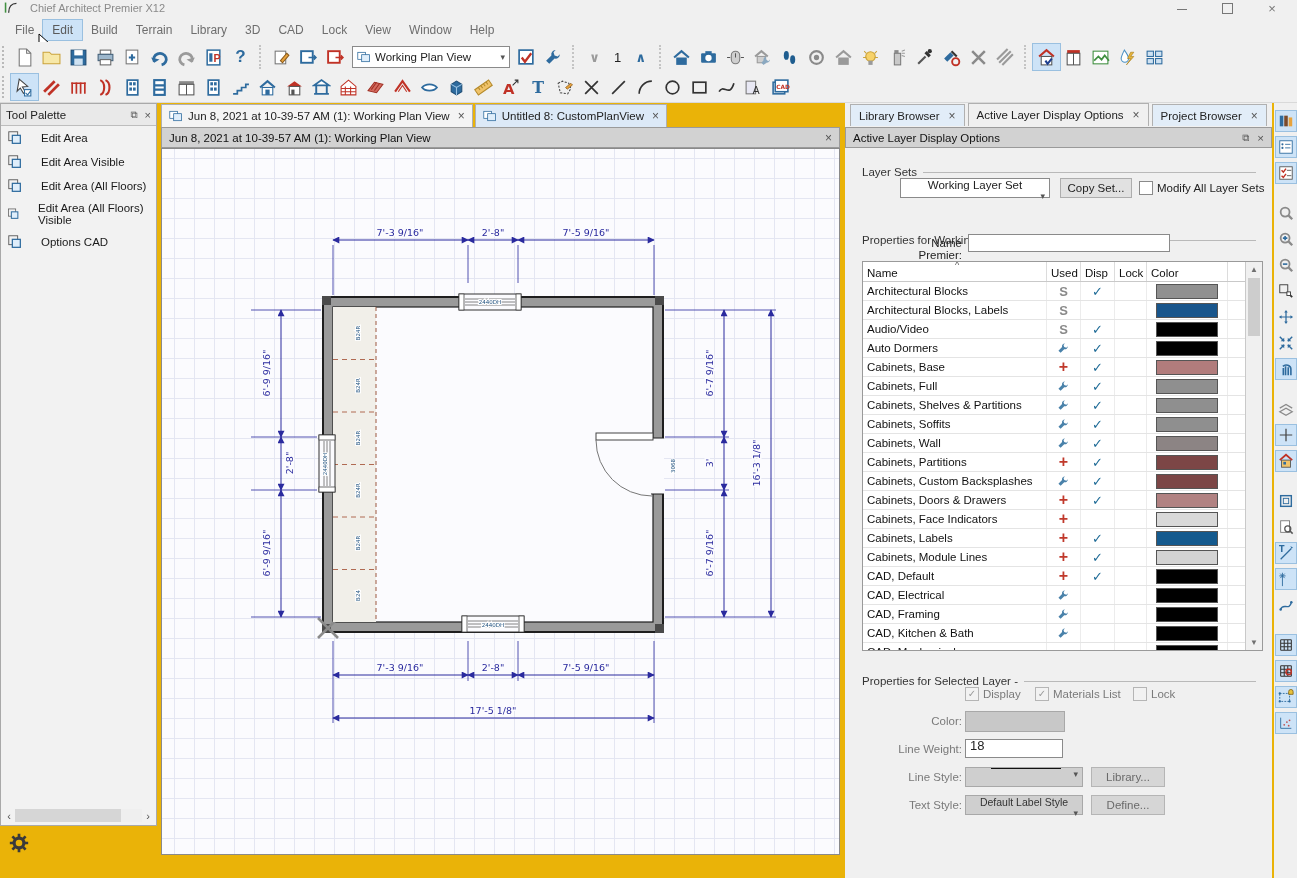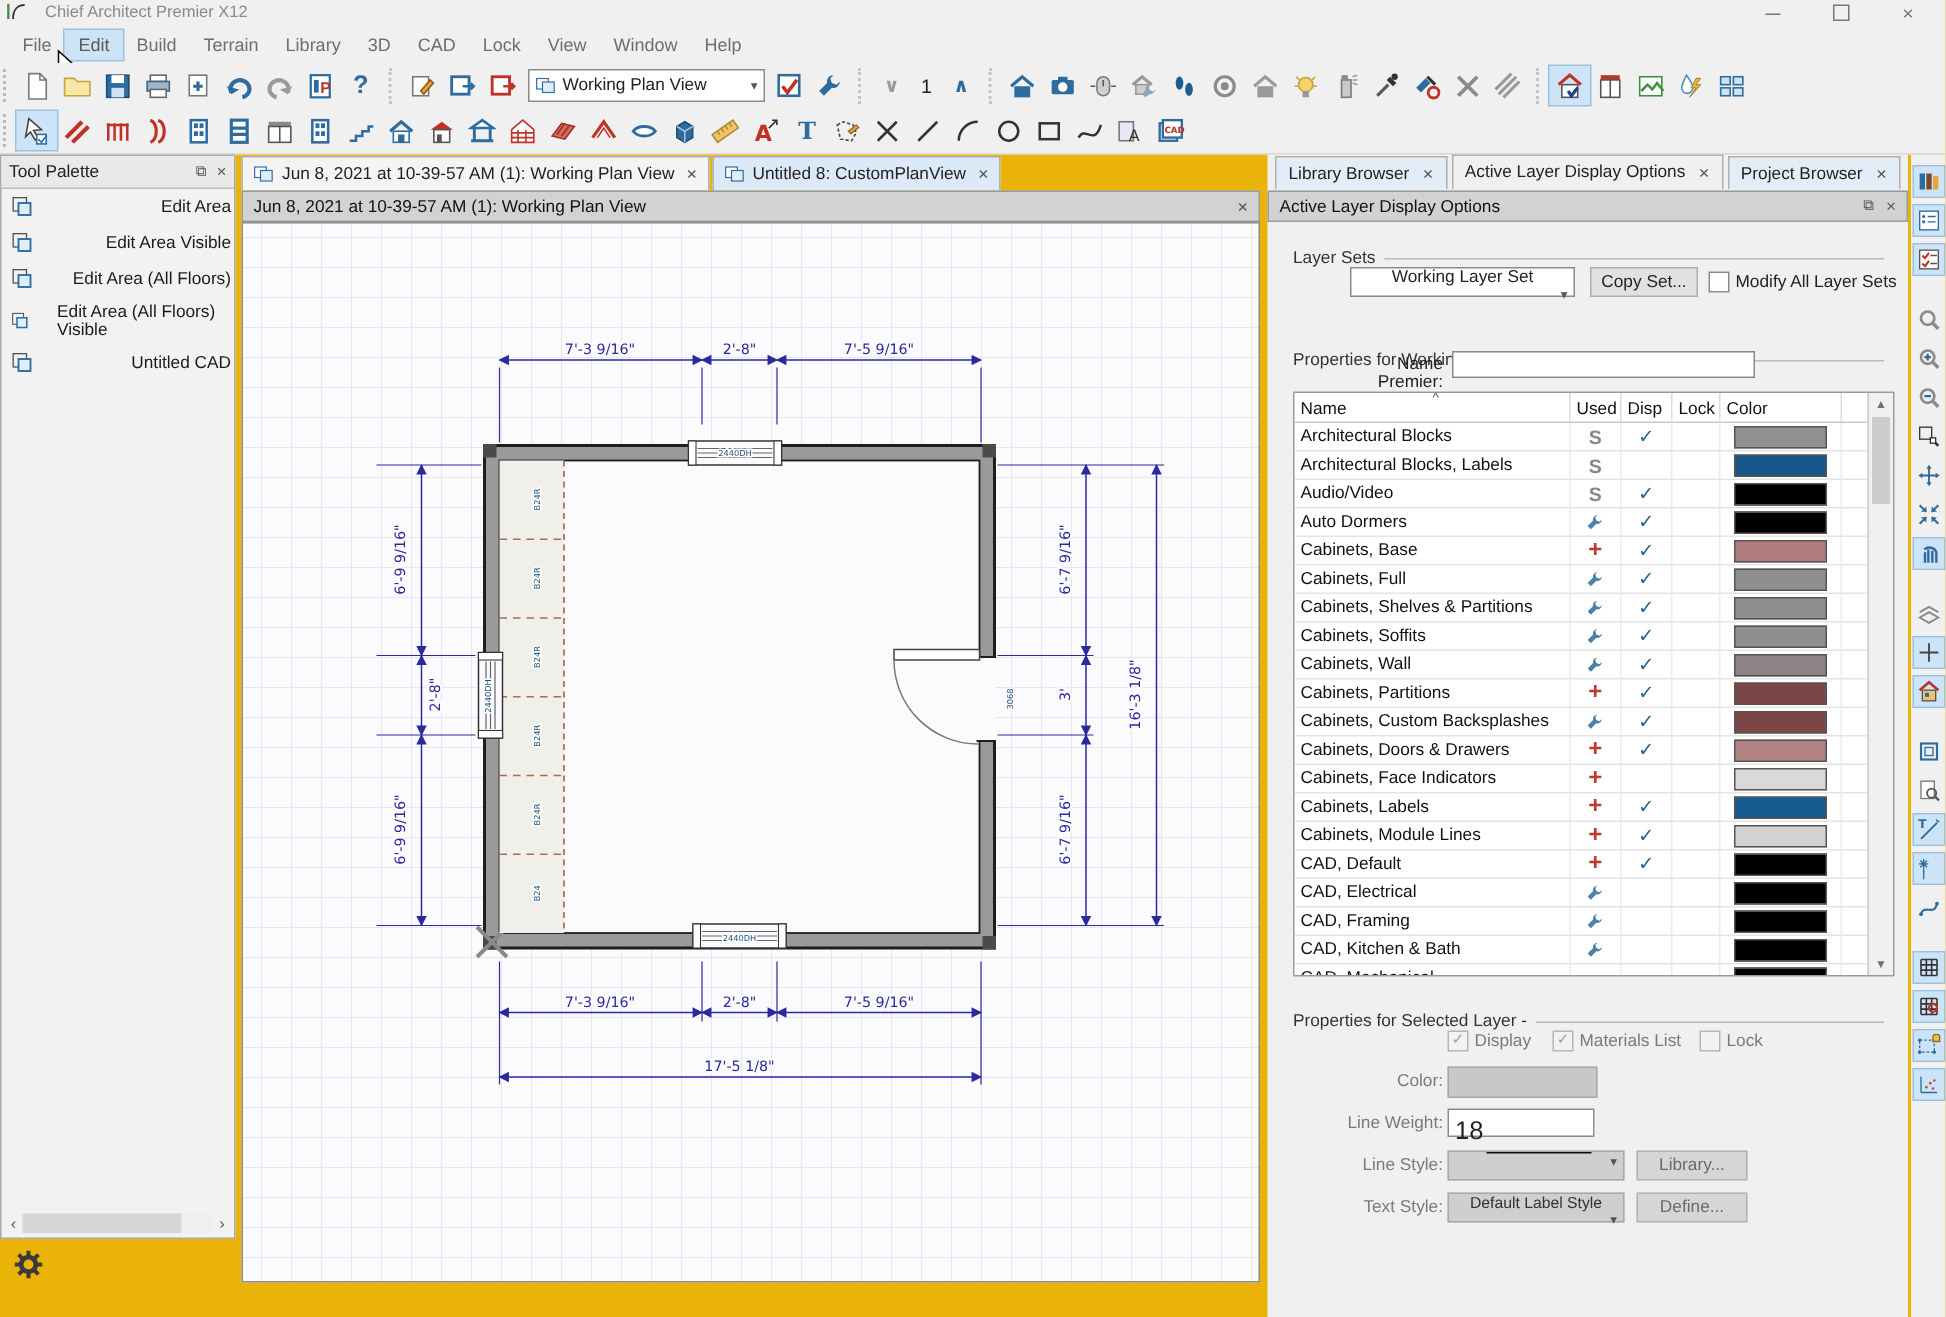--- a/index.html
+++ b/index.html
@@ -30,21 +30,21 @@
 .glyph{font-size:17px;font-weight:bold;color:#2e6b9e;}
 #view-dd{display:flex;align-items:center;gap:4px;background:#fff;border:1px solid #8a8a8a;height:20px;padding:0 4px;width:148px;font-size:11.5px;margin:0 3px;}
 #view-dd .arrow{margin-left:auto;color:#555;font-size:9px;}
 #floor-num{font-size:13px;color:#222;padding:0 6px;}
 .chev{font-size:13px;font-weight:bold;}
 
 #palette{left:0;top:103px;width:157px;height:723px;background:#f2f2f2;border:1px solid #a9a9a9;box-sizing:border-box;}
 #palette-title{height:21px;background:#e9e9e9;border-bottom:1px solid #bdbdbd;display:flex;align-items:center;padding:0 5px;font-size:11.5px;color:#222;}
 #palette-title .fl{margin-left:auto;color:#555;font-size:10px;}
 #palette-title .cl{margin-left:7px;color:#555;font-size:11px;}
-.pitem{display:flex;align-items:center;gap:18px;padding:4px 2px 4px 6px;font-size:11.5px;color:#1a1a1a;justify-content:space-between;}
+.pitem{display:flex;align-items:center;gap:18px;padding:4px 2px 4px 6px;font-size:11.5px;color:#1a1a1a;}
 #pal-scroll{position:absolute;left:2px;bottom:2px;width:151px;height:15px;display:flex;align-items:center;}
 #pal-scroll .ar{color:#555;font-size:11px;width:12px;text-align:center;}
 #pal-scroll .track{flex:1;height:13px;background:#efefef;position:relative;}
 #pal-scroll .thumb{position:absolute;left:0;top:0;height:13px;width:106px;background:#d6d6d6;}
 
 #doctabs{left:161px;top:103px;width:684px;height:24px;display:flex;align-items:flex-end;gap:2px;}
 .dtab{height:22px;display:flex;align-items:center;gap:5px;padding:0 7px;border:1px solid #b0b0b0;border-bottom:none;background:#dce9f7;font-size:11.5px;color:#222;}
 .dtab.active{background:#f4f4f4;}
 .tclose{color:#555;font-size:12px;margin-left:3px;}
 #viewtitle{left:161px;top:127px;width:679px;height:21px;background:#d2d2d2;border:1px solid #9a9a9a;box-sizing:border-box;display:flex;align-items:center;padding:0 7px;font-size:11.5px;color:#111;}
@@ -67,21 +67,21 @@
 .grp{position:absolute;display:flex;align-items:center;color:#333;margin-top:10px;}
 .grp .line{flex:1;height:1px;background:#b9b9b9;margin-left:6px;}
 .cbox{display:inline-block;width:12px;height:12px;border:1px solid #8a8a8a;background:#fff;text-align:center;line-height:11px;font-size:10px;vertical-align:middle;}
 .cbox.checked{color:#2e6b9e;font-weight:bold;}
 .cbox.dis{background:#f2f2f2;color:#9a9a9a;border-color:#b5b5b5;}
 .btn{display:flex;align-items:center;justify-content:center;background:#e1e1e1;border:1px solid #adadad;font-size:11.5px;color:#222;box-sizing:border-box;}
 .btn.dis{background:#d6d6d6;color:#6a6a6a;border-color:#b5b5b5;}
 .ddown{display:flex;align-items:center;background:#fff;border:1px solid #8a8a8a;box-sizing:border-box;padding:0 4px;font-size:11.5px;flex-direction:column;}
 .ddown .arrow{margin-left:auto;color:#555;font-size:9px;}
 .ddown.dis{background:#cfcfcf;border-color:#a8a8a8;color:#333;}
-.inp{background:#fff;border:1px solid #8a8a8a;box-sizing:border-box;font-size:17px;padding:4px 4px;display:flex;align-items:flex-start;}
+.inp{background:#fff;border:1px solid #8a8a8a;box-sizing:border-box;font-size:13px;padding:4px 4px;display:flex;align-items:flex-end;}
 
 #ltable{position:absolute;left:17px;top:158px;width:401px;height:390px;border:1px solid #9a9a9a;background:#fff;box-sizing:border-box;overflow:hidden;}
 #lhead{display:flex;height:19px;border-bottom:1px solid #c9c9c9;position:relative;font-size:11.5px;color:#111;}
 #lhead .hc{border-right:1px solid #dcdcdc;display:flex;align-items:flex-end;padding:0 4px 2px;box-sizing:border-box;}
 #lbody{height:369px;overflow:hidden;}
 .lrow{display:flex;height:18px;border-bottom:1px solid #e4e4e4;align-items:center;font-size:11.5px;color:#111;}
 .lrow .c{border-right:1px solid #ececec;height:18px;box-sizing:border-box;display:flex;align-items:center;}
 .c.name{width:184px;padding-left:4px;}
 .c.used{width:34px;justify-content:center;}
 .c.disp{width:34px;justify-content:center;}
@@ -855,21 +855,21 @@
           <svg class="i16">
             <use href="#sym-marquee"></use>
           </svg>
           <span>Edit Area (All Floors) Visible</span>
         </div>
 
         <div class="pitem">
           <svg class="i16">
             <use href="#sym-marquee"></use>
           </svg>
-          <span>Untitled CAD</span>
+          <span>Options CAD</span>
         </div>
       </div>
     <div id="pal-scroll">
       <span class="ar">‹</span>
       <span class="track">
           <span class="thumb"></span>
         </span>
       <span class="ar">›</span>
     </div>
   </div>

